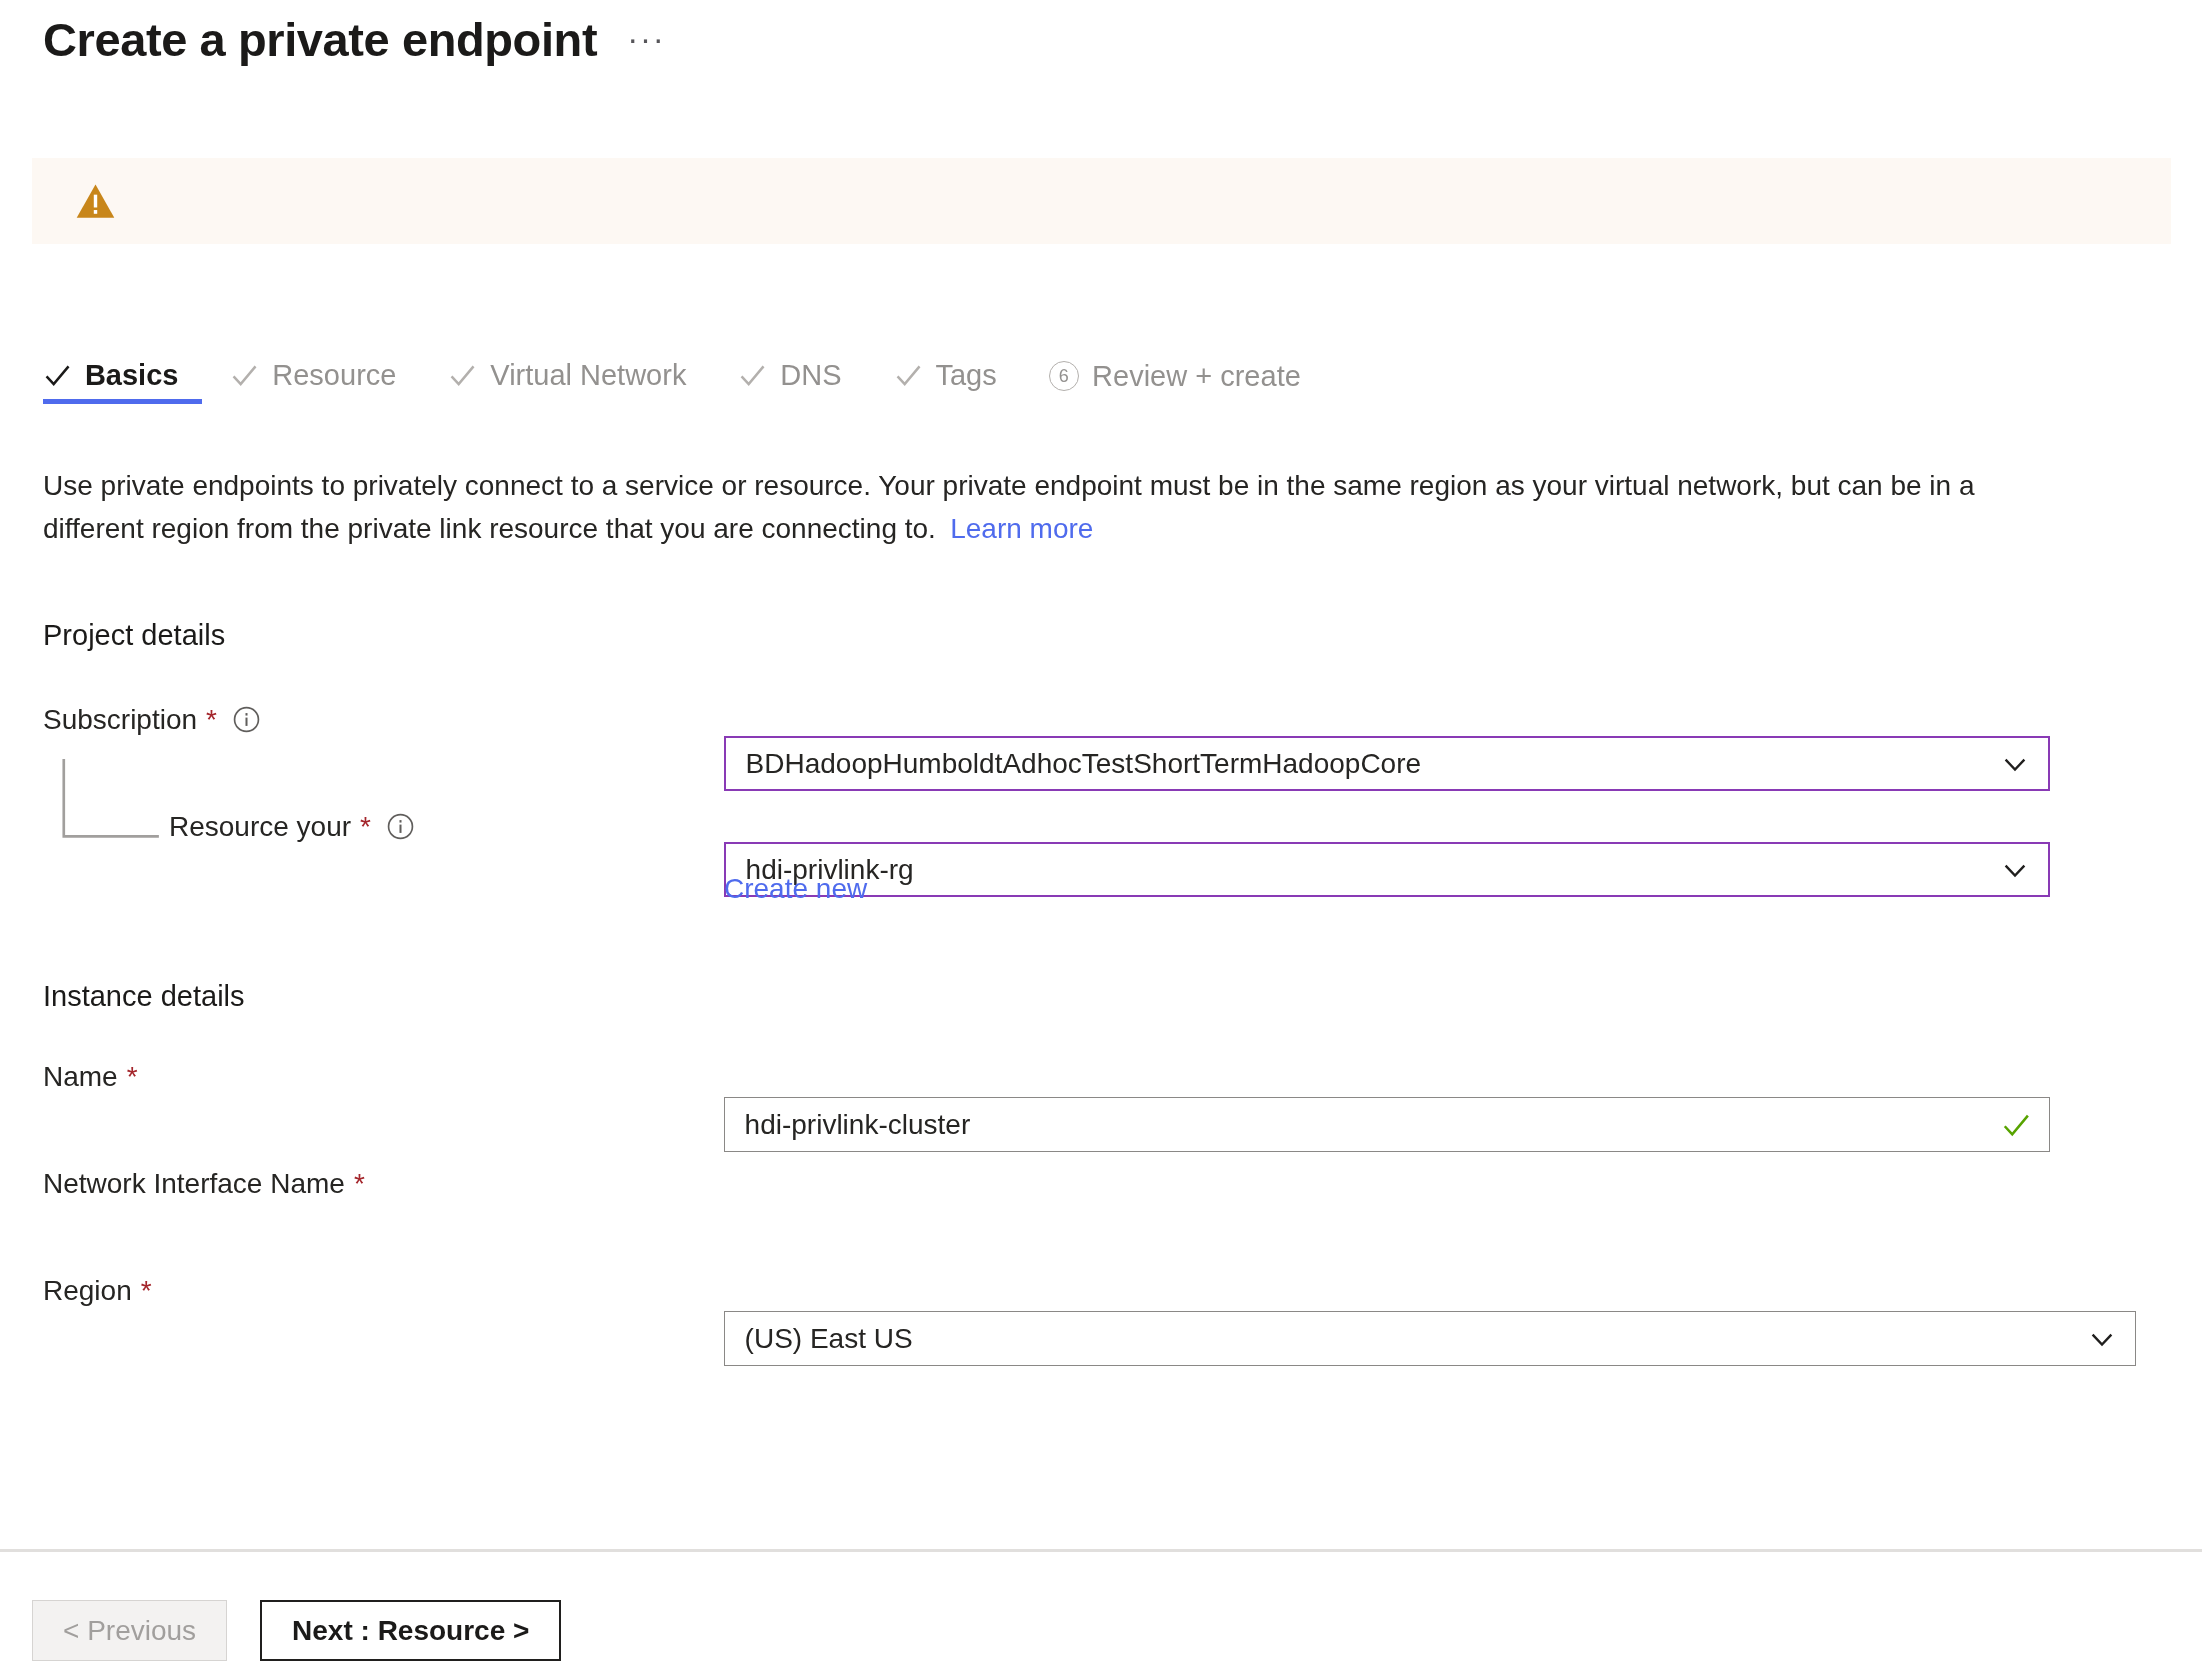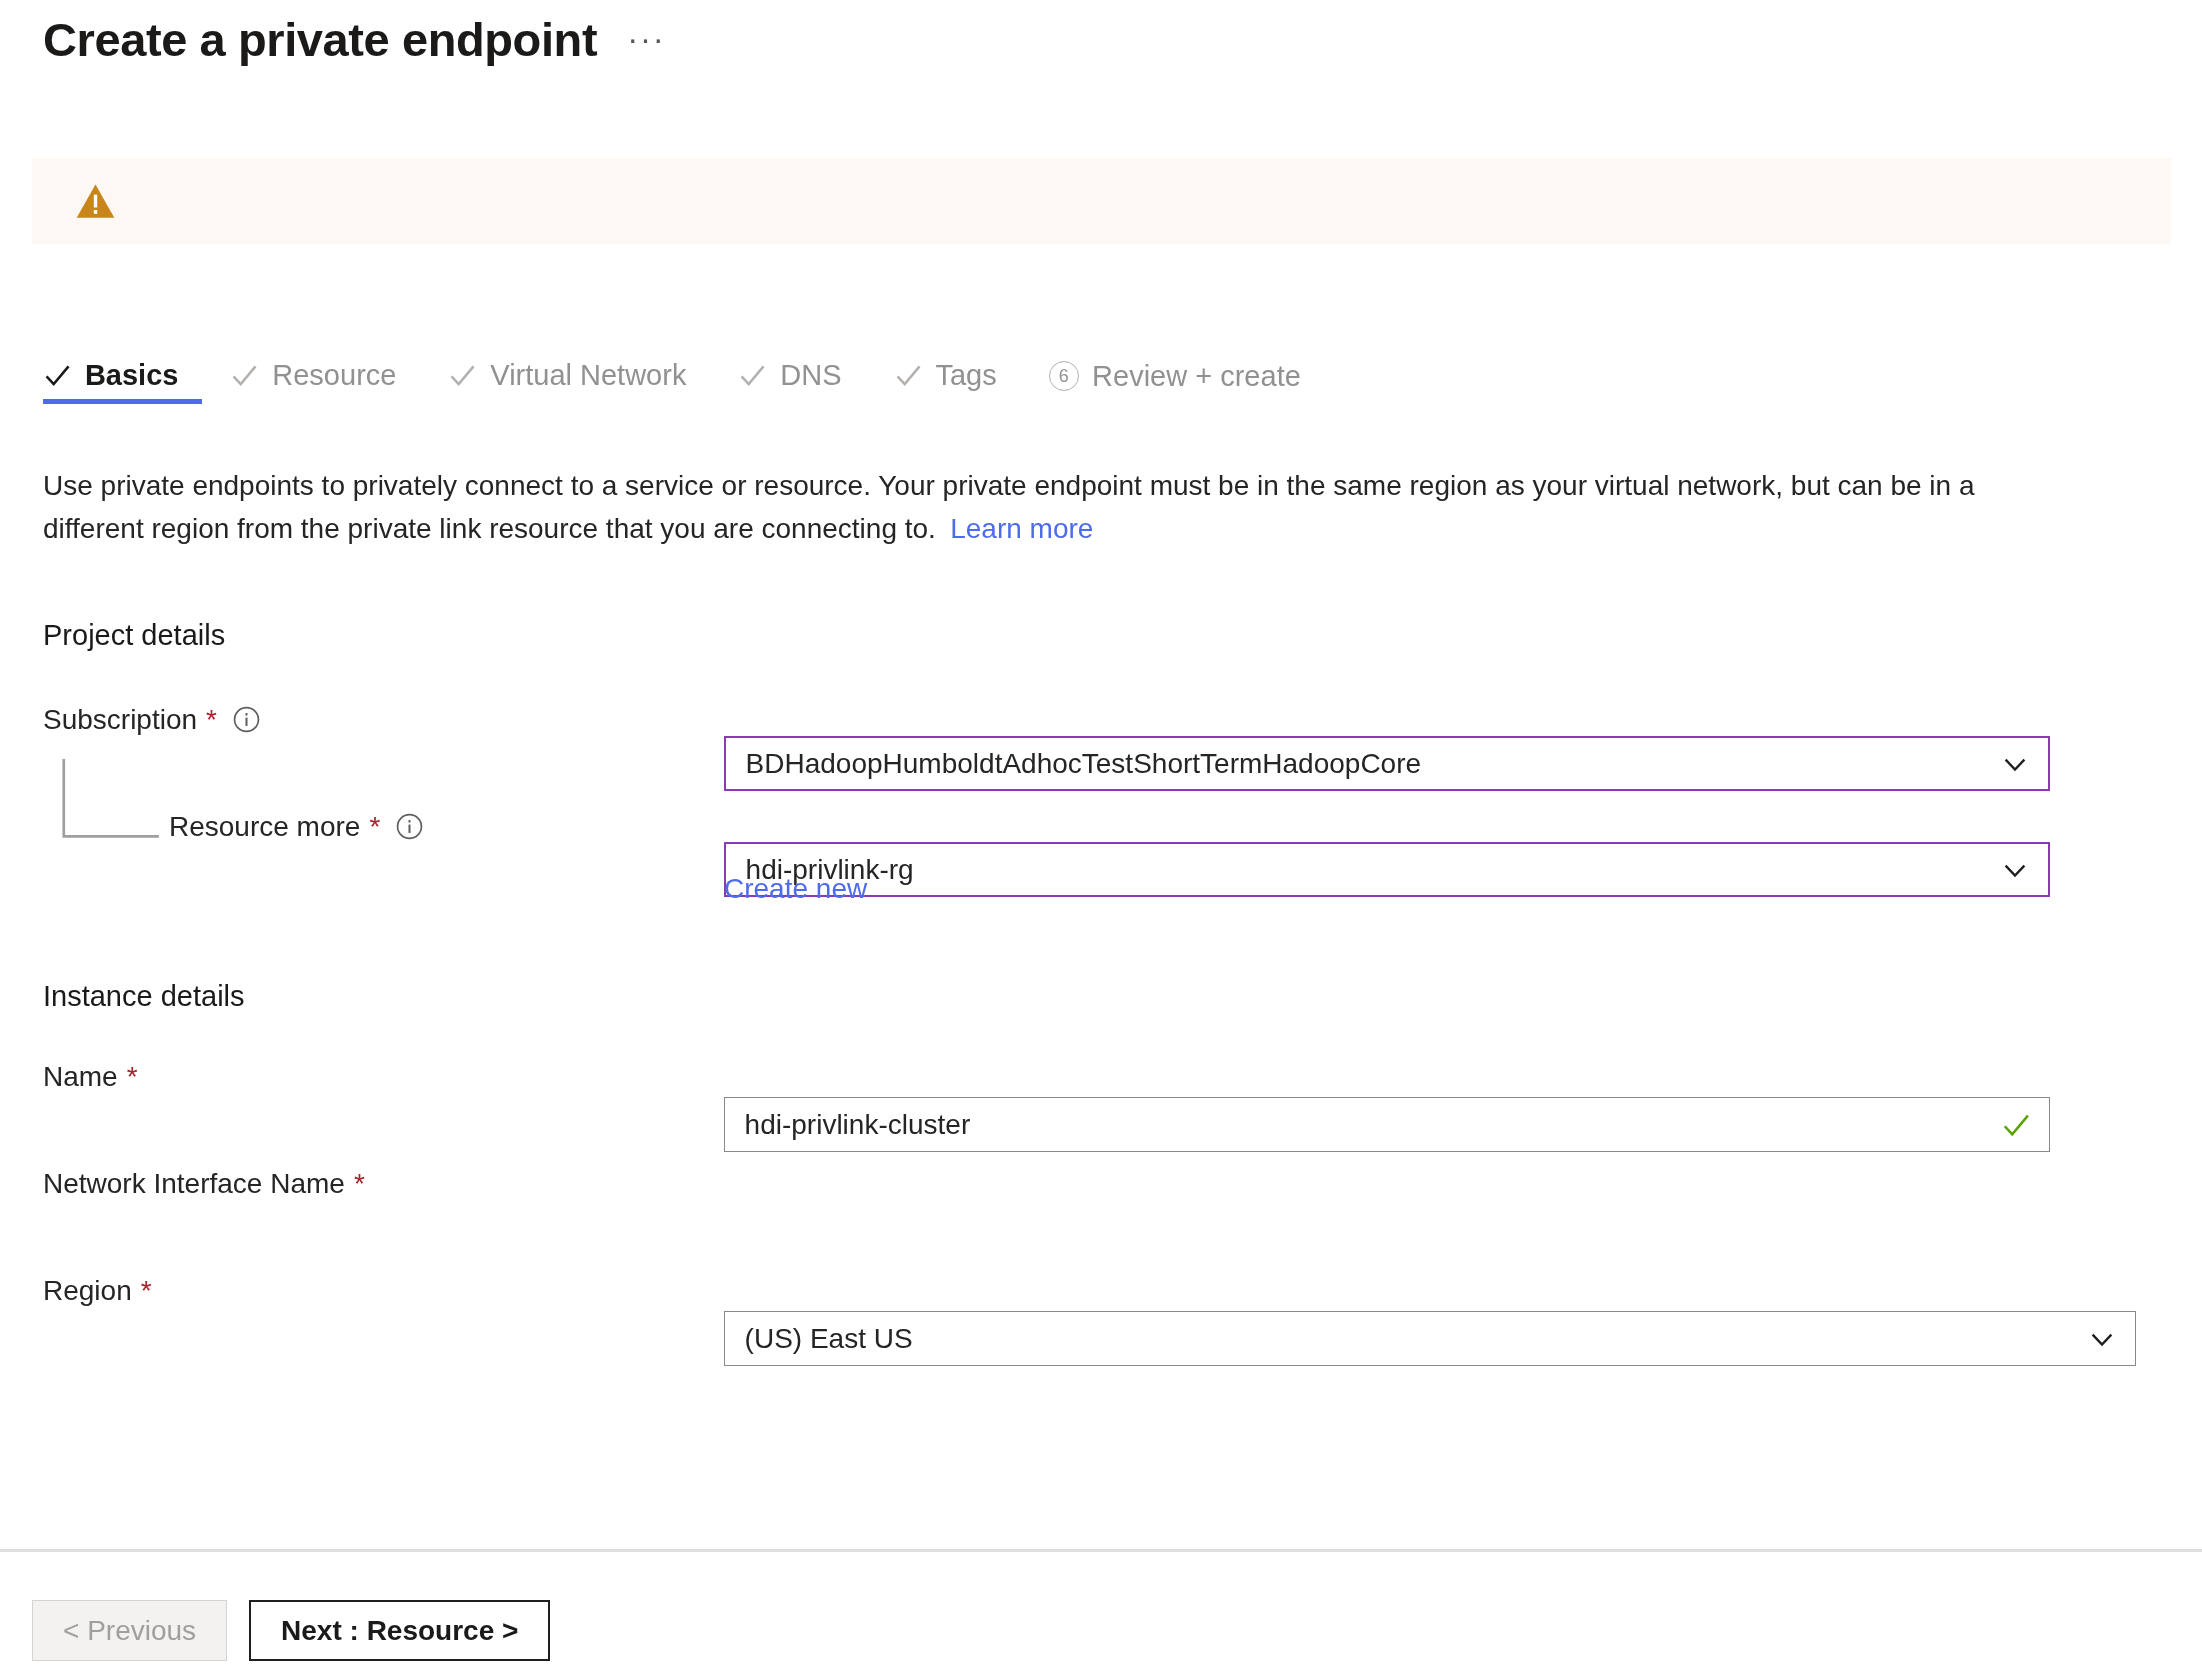--- a/index.html
+++ b/index.html
@@ -185,21 +185,21 @@
   
   .divider {
     position: absolute;
     left: 0; top: 1549px;
     width: 2203px; height: 2.7px;
     background: #e1dfdd;
   }
   .footer {
     position: absolute;
     left: 32px; top: 1600px;
-    display: flex; align-items: center; gap: 22px;
+    display: flex; align-items: center; gap: 33px;
   }
   .btn {
     height: 61px;
     display: flex; align-items: center; justify-content: center;
     padding: 0 30px;
     font-size: 28px;
     cursor: pointer;
     background: #fff;
   }
   .btn.disabled {
@@ -301,21 +301,21 @@
       <path d="M4.5 8.5 L12 16.5 L19.5 8.5" fill="none" stroke="#201f1e" stroke-width="1.9"></path>
     </svg>
   </div>
 
   <svg class="tree" viewBox="0 0 110 90">
     <path d="M3 0 L3 87 L110 87" fill="none" stroke="#a19f9d" stroke-width="3"></path>
   </svg>
 
   <div class="row" style="left:169px; top:800px;">
     <div class="lbl">
-      <span>Resource more</span>
+      <span>Resource your</span>
       <span class="req">*</span>
       <svg class="info-icon" viewBox="0 0 24 24">
         <circle cx="12" cy="12" r="10.6" fill="none" stroke="#605e5c" stroke-width="1.5"></circle>
         <rect x="11.1" y="10.3" width="1.8" height="7.4" fill="#605e5c"></rect>
         <rect x="11.1" y="6.3" width="1.8" height="2.2" fill="#605e5c"></rect>
       </svg>
     </div>
   </div>
   <div class="field purple" style="left:724px; top:798px; width:1326px;">
     <span class="val">hdi-privlink-rg</span>

